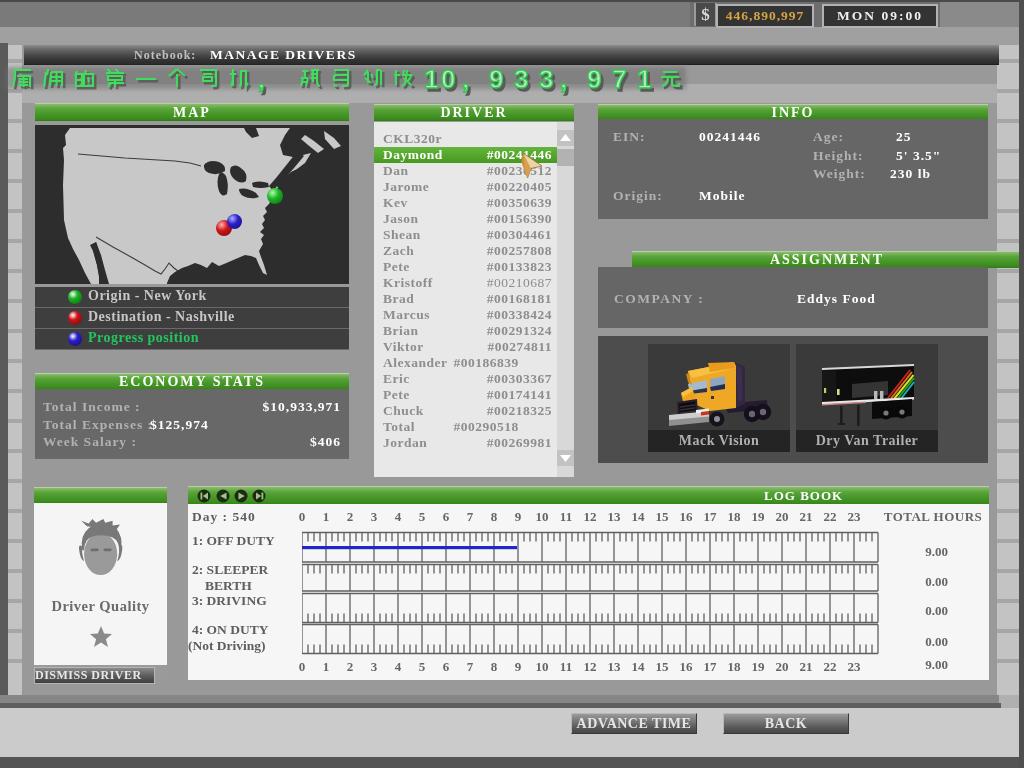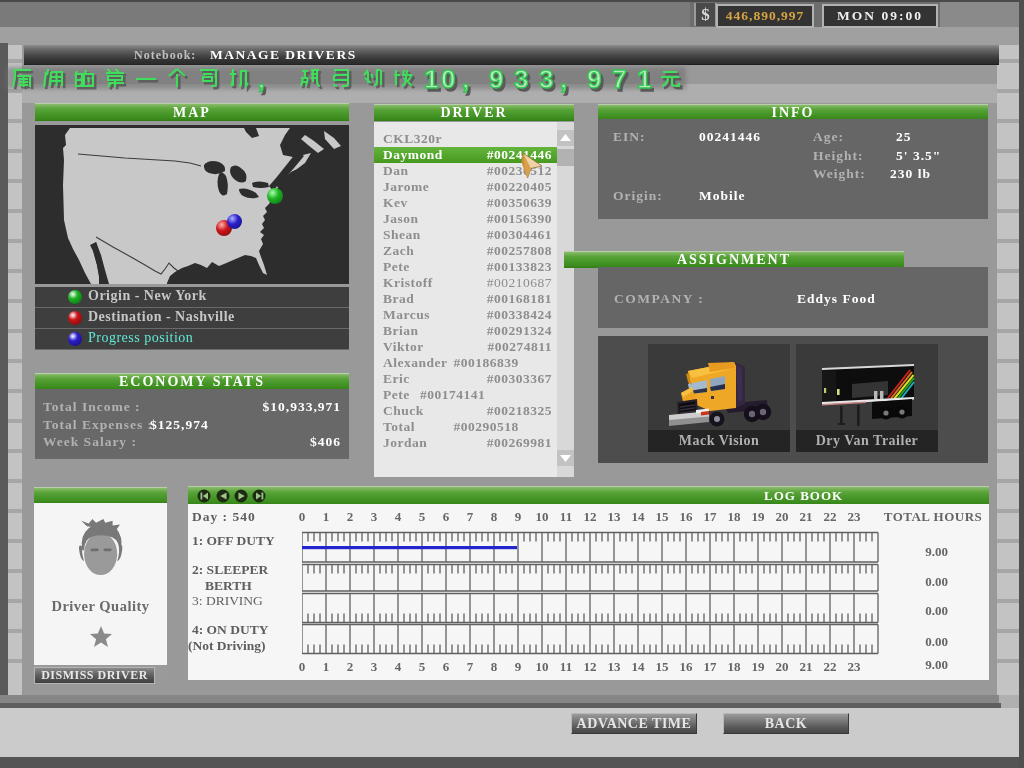--- a/index.html
+++ b/index.html
@@ -250,21 +250,21 @@
 <div class="a" style="left:35px;top:287px;width:314px;height:20px;background:#3e3e3e;border-bottom:1px solid #6a6a6a">
     <span class="a" style="left:33px;top:3px;width:14px;height:14px;border-radius:50%;background:radial-gradient(circle at 35% 30%,#ffffff 0%,#1fb325 35%,#0a6d10 90%)"></span>
     <span class="a" style="left:53px;top:1px;color:#c6c6c6;font-weight:bold;font-size:14px;letter-spacing:0.5px">Origin - New York</span>
   </div>
 <div class="a" style="left:35px;top:308px;width:314px;height:20px;background:#3e3e3e;border-bottom:1px solid #6a6a6a">
     <span class="a" style="left:33px;top:3px;width:14px;height:14px;border-radius:50%;background:radial-gradient(circle at 35% 30%,#ffffff 0%,#cc1418 35%,#7a0a0c 90%)"></span>
     <span class="a" style="left:53px;top:1px;color:#c6c6c6;font-weight:bold;font-size:14px;letter-spacing:0.5px">Destination - Nashville</span>
   </div>
 <div class="a" style="left:35px;top:329px;width:314px;height:20px;background:#3e3e3e;border-bottom:1px solid #6a6a6a">
     <span class="a" style="left:33px;top:3px;width:14px;height:14px;border-radius:50%;background:radial-gradient(circle at 35% 30%,#ffffff 0%,#2a1fcc 35%,#160e7a 90%)"></span>
-    <span class="a" style="left:53px;top:1px;color:#5eead4;font-weight:normal;font-size:14px;letter-spacing:0.5px">Progress position</span>
+    <span class="a" style="left:53px;top:1px;color:#22c55e;font-weight:bold;font-size:14px;letter-spacing:0.5px">Progress position</span>
   </div>
 <div class="hdr" style="left:35px;top:373px;width:314px;height:16px;line-height:16px">ECONOMY STATS</div>
 <div class="a" style="left:35px;top:389px;width:314px;height:70px;background:#686868"></div>
 <div class="a lbl" style="left:43px;top:399px">Total Income :</div>
 <div class="a val" style="left:150px;top:399px;width:191px;text-align:right">$10,933,971</div>
 <div class="a lbl" style="left:43px;top:417px">Total Expenses :</div>
 <div class="a val" style="left:150px;top:417px;width:191px;">$125,974</div>
 <div class="a lbl" style="left:43px;top:434px">Week Salary :</div>
 <div class="a val" style="left:150px;top:434px;width:191px;text-align:right">$406</div>
 <div class="hdr" style="left:374px;top:104px;width:200px;height:16px;line-height:16px">DRIVER</div>
@@ -295,21 +295,21 @@
 <div class="a" style="left:420px;top:307.0px;width:132px;height:16px;line-height:16px;color:#8e8e8e;font-weight:bold;font-size:13.5px;letter-spacing:0.5px;text-align:right">#00338424</div>
 <div class="a" style="left:383px;top:323.0px;height:16px;line-height:16px;color:#8e8e8e;font-weight:bold;font-size:13.5px;letter-spacing:0.5px">Brian</div>
 <div class="a" style="left:420px;top:323.0px;width:132px;height:16px;line-height:16px;color:#8e8e8e;font-weight:bold;font-size:13.5px;letter-spacing:0.5px;text-align:right">#00291324</div>
 <div class="a" style="left:383px;top:339.0px;height:16px;line-height:16px;color:#8e8e8e;font-weight:bold;font-size:13.5px;letter-spacing:0.5px">Viktor</div>
 <div class="a" style="left:420px;top:339.0px;width:132px;height:16px;line-height:16px;color:#8e8e8e;font-weight:bold;font-size:13.5px;letter-spacing:0.5px;text-align:right">#00274811</div>
 <div class="a" style="left:383px;top:355.0px;height:16px;line-height:16px;color:#8e8e8e;font-weight:bold;font-size:13.5px;letter-spacing:0.5px">Alexander</div>
 <div class="a" style="left:420px;top:355.0px;width:132px;height:16px;line-height:16px;color:#8e8e8e;font-weight:bold;font-size:13.5px;letter-spacing:0.5px;text-align:center">#00186839</div>
 <div class="a" style="left:383px;top:371.0px;height:16px;line-height:16px;color:#8e8e8e;font-weight:bold;font-size:13.5px;letter-spacing:0.5px">Eric</div>
 <div class="a" style="left:420px;top:371.0px;width:132px;height:16px;line-height:16px;color:#8e8e8e;font-weight:bold;font-size:13.5px;letter-spacing:0.5px;text-align:right">#00303367</div>
 <div class="a" style="left:383px;top:387.0px;height:16px;line-height:16px;color:#8e8e8e;font-weight:bold;font-size:13.5px;letter-spacing:0.5px">Pete</div>
-<div class="a" style="left:420px;top:387.0px;width:132px;height:16px;line-height:16px;color:#8e8e8e;font-weight:bold;font-size:13.5px;letter-spacing:0.5px;">#00174141</div>
+<div class="a" style="left:420px;top:387.0px;width:132px;height:16px;line-height:16px;color:#8e8e8e;font-weight:bold;font-size:13.5px;letter-spacing:0.5px;text-align:right">#00174141</div>
 <div class="a" style="left:383px;top:403.0px;height:16px;line-height:16px;color:#8e8e8e;font-weight:bold;font-size:13.5px;letter-spacing:0.5px">Chuck</div>
 <div class="a" style="left:420px;top:403.0px;width:132px;height:16px;line-height:16px;color:#8e8e8e;font-weight:bold;font-size:13.5px;letter-spacing:0.5px;text-align:right">#00218325</div>
 <div class="a" style="left:383px;top:419.0px;height:16px;line-height:16px;color:#8e8e8e;font-weight:bold;font-size:13.5px;letter-spacing:0.5px">Total</div>
 <div class="a" style="left:420px;top:419.0px;width:132px;height:16px;line-height:16px;color:#8e8e8e;font-weight:bold;font-size:13.5px;letter-spacing:0.5px;text-align:center">#00290518</div>
 <div class="a" style="left:383px;top:435.0px;height:16px;line-height:16px;color:#8e8e8e;font-weight:bold;font-size:13.5px;letter-spacing:0.5px">Jordan</div>
 <div class="a" style="left:420px;top:435.0px;width:132px;height:16px;line-height:16px;color:#8e8e8e;font-weight:bold;font-size:13.5px;letter-spacing:0.5px;text-align:right">#00269981</div>
 <div class="a" style="left:557px;top:122px;width:17px;height:355px;background:#d8d8d8"></div>
 <div class="a" style="left:557px;top:130px;width:17px;height:16px;background:#c2c2c2"></div>
 <svg class="a" style="left:557px;top:130px" width="17" height="16">
     <polygon points="8.5,4 14,11 3,11" fill="#ffffff"></polygon>
@@ -324,21 +324,21 @@
 <div class="a lbl" style="left:613px;top:129px">EIN:</div>
 <div class="a val" style="left:699px;top:129px">00241446</div>
 <div class="a lbl" style="left:813px;top:129px">Age:</div>
 <div class="a val" style="left:896px;top:129px">25</div>
 <div class="a lbl" style="left:813px;top:148px">Height:</div>
 <div class="a val" style="left:896px;top:148px">5' 3.5"</div>
 <div class="a lbl" style="left:813px;top:166px">Weight:</div>
 <div class="a val" style="left:890px;top:166px">230 lb</div>
 <div class="a lbl" style="left:613px;top:188px">Origin:</div>
 <div class="a val" style="left:699px;top:188px">Mobile</div>
-<div class="hdr" style="left:564px;top:251px;width:340px;height:16px;line-height:16px">ASSIGNMENT</div>
+<div class="hdr" style="left:632px;top:251px;width:390px;height:16px;line-height:16px">ASSIGNMENT</div>
 <div class="a" style="left:598px;top:267px;width:390px;height:61px;background:#666666"></div>
 <div class="a lbl" style="left:614px;top:291px;letter-spacing:1.5px">COMPANY :</div>
 <div class="a val" style="left:797px;top:291px">Eddys Food</div>
 <div class="a" style="left:598px;top:336px;width:390px;height:127px;background:#4d4d4d"></div>
 <div class="a" style="left:648px;top:344px;width:142px;height:108px;background:#3a3a3a"></div>
 <div class="a" style="left:796px;top:344px;width:142px;height:108px;background:#3a3a3a"></div>
 <div class="a" style="left:648px;top:430px;width:142px;height:22px;background:#242424;color:#b0b0b0;font-weight:bold;font-size:14px;text-align:center;line-height:22px;letter-spacing:0.5px">Mack Vision</div>
 <div class="a" style="left:796px;top:430px;width:142px;height:22px;background:#242424;color:#b0b0b0;font-weight:bold;font-size:14px;text-align:center;line-height:22px;letter-spacing:0.5px">Dry Van Trailer</div>
 <svg class="a" style="left:648px;top:344px" width="142" height="86" viewBox="0 0 142 86">
 <polygon points="76,60 119,56 120,65 80,69" fill="#241c2e"></polygon>
@@ -411,21 +411,21 @@
 <path d="M52,8 L46,2 L54,5 L58,0 L62,4 L70,0 L72,4 L80,2 L80,7 L88,6 L84,12 Z" fill="#787878"></path>
 <rect x="56" y="32" width="9" height="3" rx="1.5" fill="#6e6e6e"></rect>
 <rect x="70" y="32" width="9" height="3" rx="1.5" fill="#6e6e6e"></rect>
 </g>
   </svg>
 <div class="a" style="left:34px;top:598px;width:133px;text-align:center;color:#6a6a6a;font-weight:bold;font-size:14.5px;letter-spacing:0.5px">Driver Quality</div>
 <svg class="a" style="left:89px;top:625px" width="24" height="23">
     <polygon points="12,1 15.1,8.6 23,9 16.9,14.2 19,22 12,17.5 5,22 7.1,14.2 1,9 8.9,8.6" fill="#8a8a8a"></polygon>
   </svg>
 <div class="a" style="left:34px;top:665px;width:133px;height:18px;background:#9a9a9a"></div>
-<div class="a" style="left:34px;top:667px;width:119px;height:15px;background:linear-gradient(180deg,#8a8a8a,#5e5e5e 50%,#3f3f3f);border:1px solid #b5b5b5;color:#e8e8e8;font-weight:bold;font-size:12px;text-align:center;line-height:15px;letter-spacing:0.5px">DISMISS DRIVER</div>
+<div class="a" style="left:34px;top:667px;width:119px;height:15px;background:linear-gradient(180deg,#8a8a8a,#5e5e5e 50%,#3f3f3f);border:1px solid #b5b5b5;color:#e8e8e8;font-weight:bold;font-size:12px;text-align:left;line-height:15px;letter-spacing:0.5px">DISMISS DRIVER</div>
 <div class="hdr" style="left:188px;top:486px;width:801px;height:18px;line-height:18px;text-align:left"><span style="margin-left:576px;letter-spacing:1px;font-size:13px">LOG BOOK</span></div>
 <svg class="a" style="left:196px;top:489px" width="76" height="14" viewBox="0 0 76 14">
     <circle cx="8" cy="7" r="6.5" fill="#1c2b12"></circle>
     <circle cx="27" cy="7" r="6.5" fill="#1c2b12"></circle>
     <circle cx="45" cy="7" r="6.5" fill="#1c2b12"></circle>
     <circle cx="63" cy="7" r="6.5" fill="#1c2b12"></circle>
     <rect x="4.5" y="3.5" width="1.8" height="7" fill="#9ec489"></rect>
     <polygon points="12,3.5 12,10.5 6.8,7" fill="#9ec489"></polygon>
     <polygon points="30.5,3.5 30.5,10.5 24.2,7" fill="#9ec489"></polygon>
     <polygon points="42.5,3.5 42.5,10.5 48.8,7" fill="#9ec489"></polygon>
@@ -479,21 +479,21 @@
 <div class="a" style="left:724px;top:659px;width:20px;text-align:center;color:#666666;font-weight:bold;font-size:13px">18</div>
 <div class="a" style="left:748px;top:659px;width:20px;text-align:center;color:#666666;font-weight:bold;font-size:13px">19</div>
 <div class="a" style="left:772px;top:659px;width:20px;text-align:center;color:#666666;font-weight:bold;font-size:13px">20</div>
 <div class="a" style="left:796px;top:659px;width:20px;text-align:center;color:#666666;font-weight:bold;font-size:13px">21</div>
 <div class="a" style="left:820px;top:659px;width:20px;text-align:center;color:#666666;font-weight:bold;font-size:13px">22</div>
 <div class="a" style="left:844px;top:659px;width:20px;text-align:center;color:#666666;font-weight:bold;font-size:13px">23</div>
 <div class="a" style="left:877px;top:509px;width:112px;text-align:center;color:#666666;font-weight:bold;font-size:13px;letter-spacing:0.5px">TOTAL HOURS</div>
 <div class="a" style="left:192px;top:533px;color:#5e5e5e;font-weight:bold;font-size:13.5px">1: OFF DUTY</div>
 <div class="a" style="left:192px;top:562px;color:#5e5e5e;font-weight:bold;font-size:13.5px">2: SLEEPER</div>
 <div class="a" style="left:205px;top:578px;color:#5e5e5e;font-weight:bold;font-size:13.5px">BERTH</div>
-<div class="a" style="left:192px;top:593px;color:#5e5e5e;font-weight:normal;font-size:13.5px">3: DRIVING</div>
+<div class="a" style="left:192px;top:593px;color:#5e5e5e;font-weight:bold;font-size:13.5px">3: DRIVING</div>
 <div class="a" style="left:192px;top:622px;color:#5e5e5e;font-weight:bold;font-size:13.5px">4: ON DUTY</div>
 <div class="a" style="left:188px;top:638px;color:#5e5e5e;font-weight:bold;font-size:13.5px">(Not Driving)</div>
 <div class="a" style="left:900px;top:544px;width:48px;text-align:right;color:#666666;font-weight:bold;font-size:13px">9.00</div>
 <div class="a" style="left:900px;top:574px;width:48px;text-align:right;color:#666666;font-weight:bold;font-size:13px">0.00</div>
 <div class="a" style="left:900px;top:603px;width:48px;text-align:right;color:#666666;font-weight:bold;font-size:13px">0.00</div>
 <div class="a" style="left:900px;top:634px;width:48px;text-align:right;color:#666666;font-weight:bold;font-size:13px">0.00</div>
 <div class="a" style="left:900px;top:657px;width:48px;text-align:right;color:#666666;font-weight:bold;font-size:13px">9.00</div>
 <svg class="a" style="left:302px;top:504px" width="578" height="152" viewBox="0 0 578 152">
     <path d="M0,28.5 H576 M0,58.0 H576 M0,28.5 V58.0 M24,28.5 V58.0 M48,28.5 V58.0 M72,28.5 V58.0 M96,28.5 V58.0 M120,28.5 V58.0 M144,28.5 V58.0 M168,28.5 V58.0 M192,28.5 V58.0 M216,28.5 V58.0 M240,28.5 V58.0 M264,28.5 V58.0 M288,28.5 V58.0 M312,28.5 V58.0 M336,28.5 V58.0 M360,28.5 V58.0 M384,28.5 V58.0 M408,28.5 V58.0 M432,28.5 V58.0 M456,28.5 V58.0 M480,28.5 V58.0 M504,28.5 V58.0 M528,28.5 V58.0 M552,28.5 V58.0 M576,28.5 V58.0 M6,28.5 V37.5 M12,28.5 V37.5 M18,28.5 V37.5 M30,28.5 V37.5 M36,28.5 V37.5 M42,28.5 V37.5 M54,28.5 V37.5 M60,28.5 V37.5 M66,28.5 V37.5 M78,28.5 V37.5 M84,28.5 V37.5 M90,28.5 V37.5 M102,28.5 V37.5 M108,28.5 V37.5 M114,28.5 V37.5 M126,28.5 V37.5 M132,28.5 V37.5 M138,28.5 V37.5 M150,28.5 V37.5 M156,28.5 V37.5 M162,28.5 V37.5 M174,28.5 V37.5 M180,28.5 V37.5 M186,28.5 V37.5 M198,28.5 V37.5 M204,28.5 V37.5 M210,28.5 V37.5 M222,28.5 V37.5 M228,28.5 V37.5 M234,28.5 V37.5 M246,28.5 V37.5 M252,28.5 V37.5 M258,28.5 V37.5 M270,28.5 V37.5 M276,28.5 V37.5 M282,28.5 V37.5 M294,28.5 V37.5 M300,28.5 V37.5 M306,28.5 V37.5 M318,28.5 V37.5 M324,28.5 V37.5 M330,28.5 V37.5 M342,28.5 V37.5 M348,28.5 V37.5 M354,28.5 V37.5 M366,28.5 V37.5 M372,28.5 V37.5 M378,28.5 V37.5 M390,28.5 V37.5 M396,28.5 V37.5 M402,28.5 V37.5 M414,28.5 V37.5 M420,28.5 V37.5 M426,28.5 V37.5 M438,28.5 V37.5 M444,28.5 V37.5 M450,28.5 V37.5 M462,28.5 V37.5 M468,28.5 V37.5 M474,28.5 V37.5 M486,28.5 V37.5 M492,28.5 V37.5 M498,28.5 V37.5 M510,28.5 V37.5 M516,28.5 V37.5 M522,28.5 V37.5 M534,28.5 V37.5 M540,28.5 V37.5 M546,28.5 V37.5 M558,28.5 V37.5 M564,28.5 V37.5 M570,28.5 V37.5 M0,60.5 H576 M0,87.0 H576 M0,60.5 V87.0 M24,60.5 V87.0 M48,60.5 V87.0 M72,60.5 V87.0 M96,60.5 V87.0 M120,60.5 V87.0 M144,60.5 V87.0 M168,60.5 V87.0 M192,60.5 V87.0 M216,60.5 V87.0 M240,60.5 V87.0 M264,60.5 V87.0 M288,60.5 V87.0 M312,60.5 V87.0 M336,60.5 V87.0 M360,60.5 V87.0 M384,60.5 V87.0 M408,60.5 V87.0 M432,60.5 V87.0 M456,60.5 V87.0 M480,60.5 V87.0 M504,60.5 V87.0 M528,60.5 V87.0 M552,60.5 V87.0 M576,60.5 V87.0 M6,60.5 V69.5 M12,60.5 V69.5 M18,60.5 V69.5 M30,60.5 V69.5 M36,60.5 V69.5 M42,60.5 V69.5 M54,60.5 V69.5 M60,60.5 V69.5 M66,60.5 V69.5 M78,60.5 V69.5 M84,60.5 V69.5 M90,60.5 V69.5 M102,60.5 V69.5 M108,60.5 V69.5 M114,60.5 V69.5 M126,60.5 V69.5 M132,60.5 V69.5 M138,60.5 V69.5 M150,60.5 V69.5 M156,60.5 V69.5 M162,60.5 V69.5 M174,60.5 V69.5 M180,60.5 V69.5 M186,60.5 V69.5 M198,60.5 V69.5 M204,60.5 V69.5 M210,60.5 V69.5 M222,60.5 V69.5 M228,60.5 V69.5 M234,60.5 V69.5 M246,60.5 V69.5 M252,60.5 V69.5 M258,60.5 V69.5 M270,60.5 V69.5 M276,60.5 V69.5 M282,60.5 V69.5 M294,60.5 V69.5 M300,60.5 V69.5 M306,60.5 V69.5 M318,60.5 V69.5 M324,60.5 V69.5 M330,60.5 V69.5 M342,60.5 V69.5 M348,60.5 V69.5 M354,60.5 V69.5 M366,60.5 V69.5 M372,60.5 V69.5 M378,60.5 V69.5 M390,60.5 V69.5 M396,60.5 V69.5 M402,60.5 V69.5 M414,60.5 V69.5 M420,60.5 V69.5 M426,60.5 V69.5 M438,60.5 V69.5 M444,60.5 V69.5 M450,60.5 V69.5 M462,60.5 V69.5 M468,60.5 V69.5 M474,60.5 V69.5 M486,60.5 V69.5 M492,60.5 V69.5 M498,60.5 V69.5 M510,60.5 V69.5 M516,60.5 V69.5 M522,60.5 V69.5 M534,60.5 V69.5 M540,60.5 V69.5 M546,60.5 V69.5 M558,60.5 V69.5 M564,60.5 V69.5 M570,60.5 V69.5 M0,89.5 H576 M0,118.5 H576 M0,89.5 V118.5 M24,89.5 V118.5 M48,89.5 V118.5 M72,89.5 V118.5 M96,89.5 V118.5 M120,89.5 V118.5 M144,89.5 V118.5 M168,89.5 V118.5 M192,89.5 V118.5 M216,89.5 V118.5 M240,89.5 V118.5 M264,89.5 V118.5 M288,89.5 V118.5 M312,89.5 V118.5 M336,89.5 V118.5 M360,89.5 V118.5 M384,89.5 V118.5 M408,89.5 V118.5 M432,89.5 V118.5 M456,89.5 V118.5 M480,89.5 V118.5 M504,89.5 V118.5 M528,89.5 V118.5 M552,89.5 V118.5 M576,89.5 V118.5 M6,118.5 V109.5 M12,118.5 V109.5 M18,118.5 V109.5 M30,118.5 V109.5 M36,118.5 V109.5 M42,118.5 V109.5 M54,118.5 V109.5 M60,118.5 V109.5 M66,118.5 V109.5 M78,118.5 V109.5 M84,118.5 V109.5 M90,118.5 V109.5 M102,118.5 V109.5 M108,118.5 V109.5 M114,118.5 V109.5 M126,118.5 V109.5 M132,118.5 V109.5 M138,118.5 V109.5 M150,118.5 V109.5 M156,118.5 V109.5 M162,118.5 V109.5 M174,118.5 V109.5 M180,118.5 V109.5 M186,118.5 V109.5 M198,118.5 V109.5 M204,118.5 V109.5 M210,118.5 V109.5 M222,118.5 V109.5 M228,118.5 V109.5 M234,118.5 V109.5 M246,118.5 V109.5 M252,118.5 V109.5 M258,118.5 V109.5 M270,118.5 V109.5 M276,118.5 V109.5 M282,118.5 V109.5 M294,118.5 V109.5 M300,118.5 V109.5 M306,118.5 V109.5 M318,118.5 V109.5 M324,118.5 V109.5 M330,118.5 V109.5 M342,118.5 V109.5 M348,118.5 V109.5 M354,118.5 V109.5 M366,118.5 V109.5 M372,118.5 V109.5 M378,118.5 V109.5 M390,118.5 V109.5 M396,118.5 V109.5 M402,118.5 V109.5 M414,118.5 V109.5 M420,118.5 V109.5 M426,118.5 V109.5 M438,118.5 V109.5 M444,118.5 V109.5 M450,118.5 V109.5 M462,118.5 V109.5 M468,118.5 V109.5 M474,118.5 V109.5 M486,118.5 V109.5 M492,118.5 V109.5 M498,118.5 V109.5 M510,118.5 V109.5 M516,118.5 V109.5 M522,118.5 V109.5 M534,118.5 V109.5 M540,118.5 V109.5 M546,118.5 V109.5 M558,118.5 V109.5 M564,118.5 V109.5 M570,118.5 V109.5 M0,120.5 H576 M0,149.5 H576 M0,120.5 V149.5 M24,120.5 V149.5 M48,120.5 V149.5 M72,120.5 V149.5 M96,120.5 V149.5 M120,120.5 V149.5 M144,120.5 V149.5 M168,120.5 V149.5 M192,120.5 V149.5 M216,120.5 V149.5 M240,120.5 V149.5 M264,120.5 V149.5 M288,120.5 V149.5 M312,120.5 V149.5 M336,120.5 V149.5 M360,120.5 V149.5 M384,120.5 V149.5 M408,120.5 V149.5 M432,120.5 V149.5 M456,120.5 V149.5 M480,120.5 V149.5 M504,120.5 V149.5 M528,120.5 V149.5 M552,120.5 V149.5 M576,120.5 V149.5 M6,149.5 V140.5 M12,149.5 V140.5 M18,149.5 V140.5 M30,149.5 V140.5 M36,149.5 V140.5 M42,149.5 V140.5 M54,149.5 V140.5 M60,149.5 V140.5 M66,149.5 V140.5 M78,149.5 V140.5 M84,149.5 V140.5 M90,149.5 V140.5 M102,149.5 V140.5 M108,149.5 V140.5 M114,149.5 V140.5 M126,149.5 V140.5 M132,149.5 V140.5 M138,149.5 V140.5 M150,149.5 V140.5 M156,149.5 V140.5 M162,149.5 V140.5 M174,149.5 V140.5 M180,149.5 V140.5 M186,149.5 V140.5 M198,149.5 V140.5 M204,149.5 V140.5 M210,149.5 V140.5 M222,149.5 V140.5 M228,149.5 V140.5 M234,149.5 V140.5 M246,149.5 V140.5 M252,149.5 V140.5 M258,149.5 V140.5 M270,149.5 V140.5 M276,149.5 V140.5 M282,149.5 V140.5 M294,149.5 V140.5 M300,149.5 V140.5 M306,149.5 V140.5 M318,149.5 V140.5 M324,149.5 V140.5 M330,149.5 V140.5 M342,149.5 V140.5 M348,149.5 V140.5 M354,149.5 V140.5 M366,149.5 V140.5 M372,149.5 V140.5 M378,149.5 V140.5 M390,149.5 V140.5 M396,149.5 V140.5 M402,149.5 V140.5 M414,149.5 V140.5 M420,149.5 V140.5 M426,149.5 V140.5 M438,149.5 V140.5 M444,149.5 V140.5 M450,149.5 V140.5 M462,149.5 V140.5 M468,149.5 V140.5 M474,149.5 V140.5 M486,149.5 V140.5 M492,149.5 V140.5 M498,149.5 V140.5 M510,149.5 V140.5 M516,149.5 V140.5 M522,149.5 V140.5 M534,149.5 V140.5 M540,149.5 V140.5 M546,149.5 V140.5 M558,149.5 V140.5 M564,149.5 V140.5 M570,149.5 V140.5" stroke="#606060" stroke-width="1.3" fill="none"></path>
     <rect x="0" y="42" width="215" height="3.2" fill="#2424cc"></rect>

